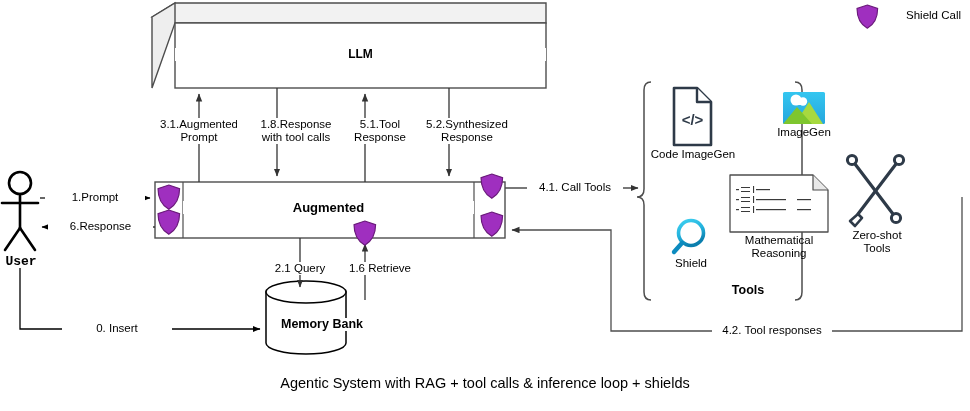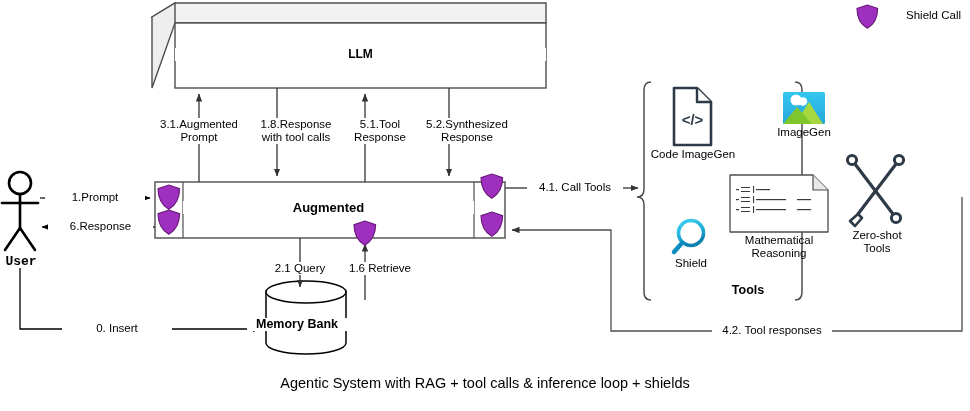--- a/index.html
+++ b/index.html
@@ -157,21 +157,21 @@
     <line x1="896" y1="164" x2="858" y2="214"></line>
     <circle cx="899" cy="160" r="4.6" stroke-width="3"></circle>
     <path d="M858,214 L850,221 L855,226 L862,218 z" stroke-width="2.6" stroke-linejoin="round"></path>
   </g>
 </svg>
 
 <div class="lbl lbl-b" style="left:175px;top:48px;width:371px;font-size:12px;">LLM</div>
 
 <div class="lbl lbl-b" style="left:183px;top:201px;width:291px;font-size:13px;">Augmented</div>
 
-<div class="lbl lbl-b" style="left:247px;top:318px;width:100px;font-size:12.5px;">Memory Bank</div>
+<div class="lbl lbl-b" style="left:272px;top:318px;width:100px;font-size:12.5px;">Memory Bank</div>
 
 <div class="lbl lbl-b" style="left:0px;top:255px;width:42px;font-size:13px;font-family:Liberation Mono, monospace;">User</div>
 
 <div class="lbl lbl-b" style="left:703px;top:284px;width:90px;font-size:12.5px;">Tools</div>
 
 <div class="lbl" style="left:45px;top:191px;width:100px;">1.Prompt</div>
 <div class="lbl" style="left:48px;top:220px;width:105px;">6.Response</div>
 <div class="lbl" style="left:62px;top:322px;width:110px;">0. Insert</div>
 <div class="lbl" style="left:258px;top:262px;width:84px;">2.1 Query</div>
 <div class="lbl" style="left:332px;top:262px;width:96px;">1.6 Retrieve</div>

